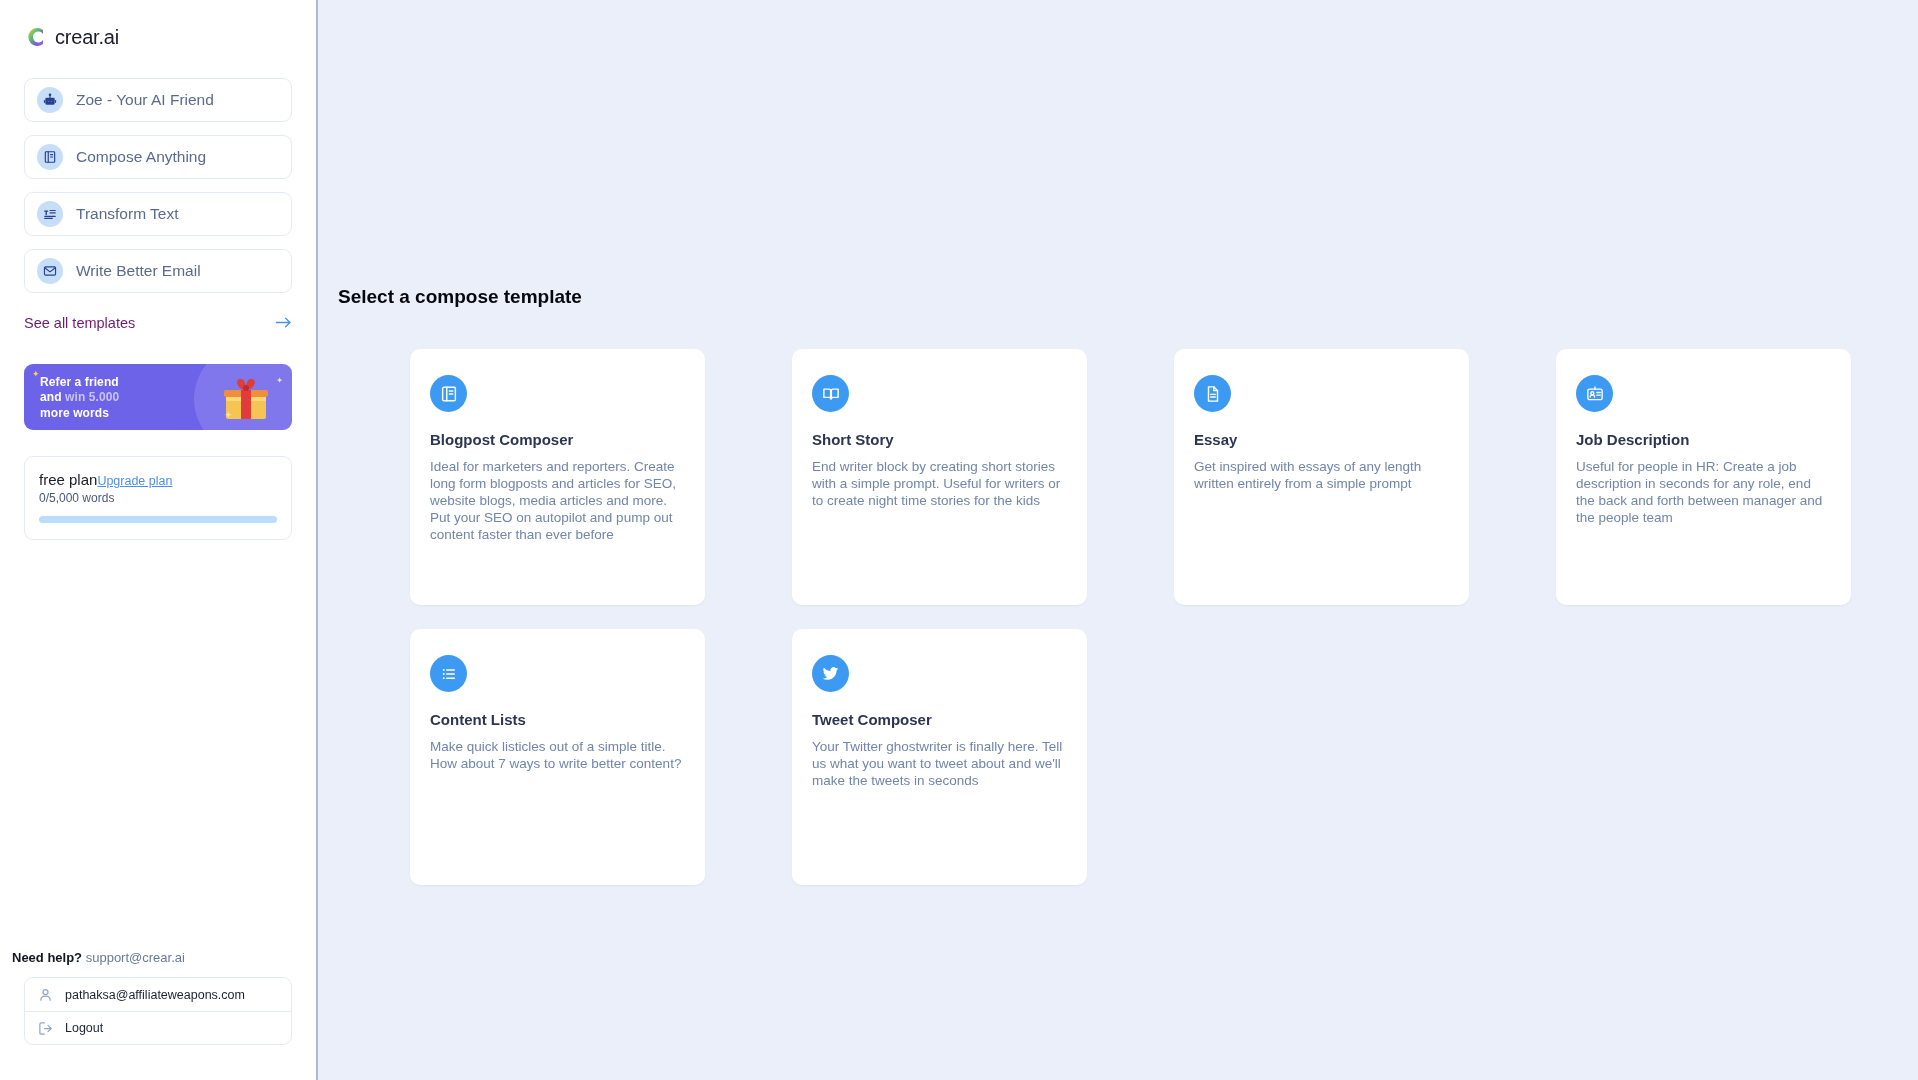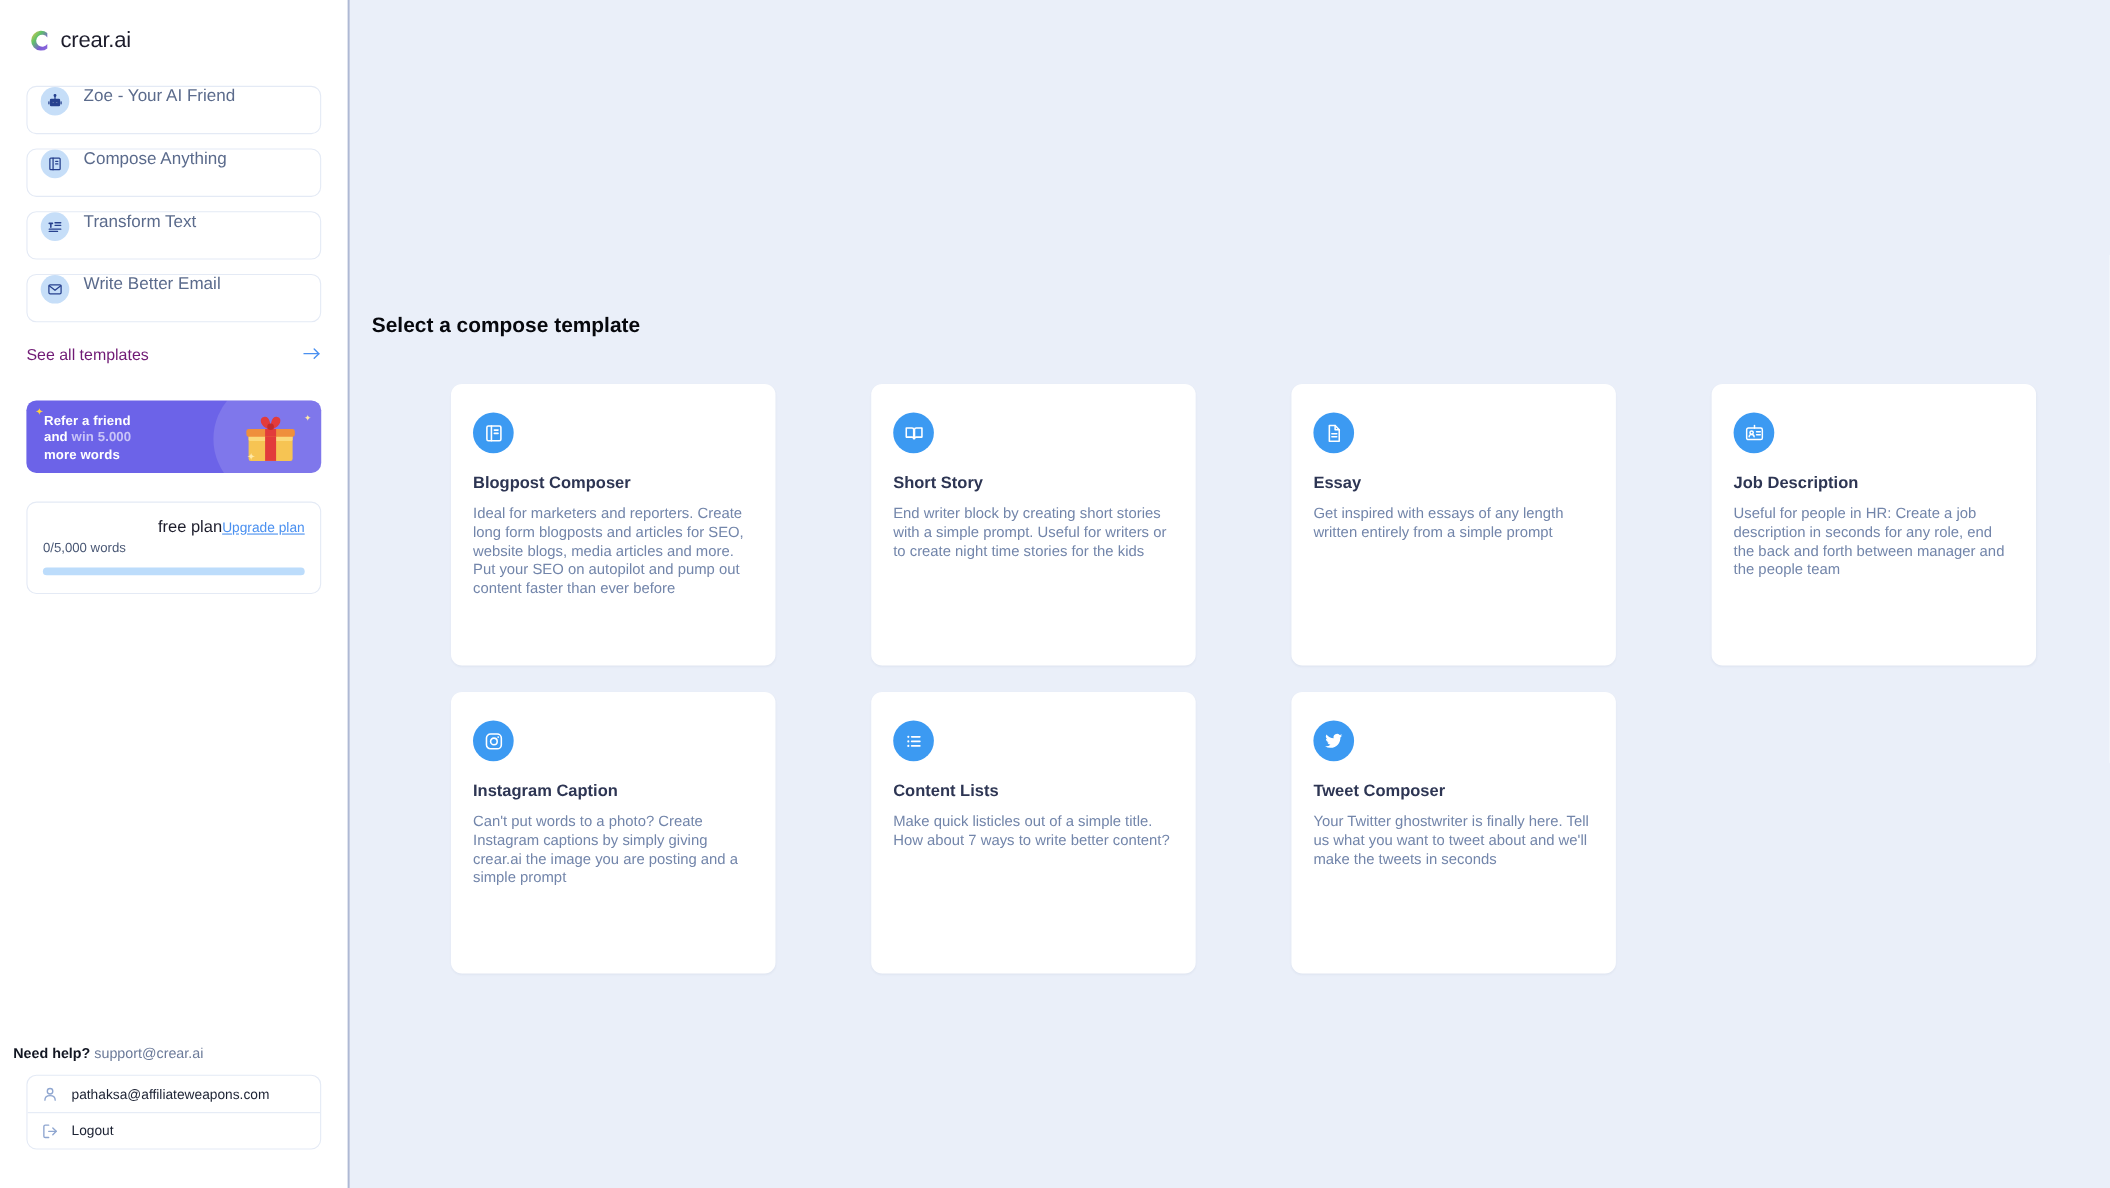--- a/index.html
+++ b/index.html
@@ -49,20 +49,21 @@
     display: flex;
     flex-direction: column;
     gap: 13px;
   }
   .nav-item {
     height: 44px;
     border: 1px solid #e4eaf5;
     border-radius: 9px;
     background: #fff;
     display: flex;
+    align-items: center;
     padding: 0 12px;
     gap: 13px;
     cursor: pointer;
   }
   .nav-ico {
     width: 26px; height: 26px;
     border-radius: 50%;
     background: #c6def8;
     display: flex;
     align-items: center;
@@ -133,21 +134,21 @@
   .plan {
     margin: 26px 24px 0 24px;
     border: 1px solid #e4eaf5;
     border-radius: 9px;
     padding: 14px 14px 16px 14px;
     background: #fff;
   }
   .plan-top {
     display: flex;
     align-items: baseline;
-    justify-content: flex-end;
+    justify-content: flex-start;
   }
   .plan-name { font-size: 15px; color: #1c1c2b; }
   .plan-upgrade {
     font-size: 12.5px;
     color: #4a90f0;
     text-decoration: underline;
     cursor: pointer;
   }
   .plan-words {
     font-size: 12px;
@@ -451,31 +452,20 @@
             <circle cx="8.5" cy="11" r="2"></circle>
             <path d="M5.5 16c0-1.8 1.4-2.8 3-2.8s3 1 3 2.8"></path>
             <line x1="14.5" y1="10" x2="19" y2="10"></line>
               <line x1="14.5" y1="13.5" x2="19" y2="13.5"></line>
           </svg>
         </div>
         <div class="card-title">Job Description</div>
         <div class="card-desc">Useful for people in HR: Create a job description in seconds for any role, end the back and forth between manager and the people team</div>
       </div>
 
-      <div class="card">
-        <div class="card-ico">
-          <svg width="18" height="18" viewBox="0 0 24 24" fill="none" stroke="#ffffff" stroke-width="1.9" stroke-linecap="round" stroke-linejoin="round">
-            <rect x="3" y="3" width="18" height="18" rx="5"></rect>
-            <circle cx="12" cy="12" r="4"></circle>
-            <circle cx="17.2" cy="6.8" r="1.1" fill="#ffffff" stroke="none"></circle>
-          </svg>
-        </div>
-        <div class="card-title">Instagram Caption</div>
-        <div class="card-desc">Can't put words to a photo? Create Instagram captions by simply giving crear.ai the image you are posting and a simple prompt</div>
-      </div>
 
       <div class="card">
         <div class="card-ico">
           <svg width="18" height="18" viewBox="0 0 24 24" fill="none" stroke="#ffffff" stroke-width="2" stroke-linecap="round">
             <line x1="9" y1="6.5" x2="19" y2="6.5"></line>
             <line x1="9" y1="12" x2="19" y2="12"></line>
             <line x1="9" y1="17.5" x2="19" y2="17.5"></line>
             <circle cx="5" cy="6.5" r="1.3" fill="#fff" stroke="none"></circle>
             <circle cx="5" cy="12" r="1.3" fill="#fff" stroke="none"></circle>
             <circle cx="5" cy="17.5" r="1.3" fill="#fff" stroke="none"></circle>

